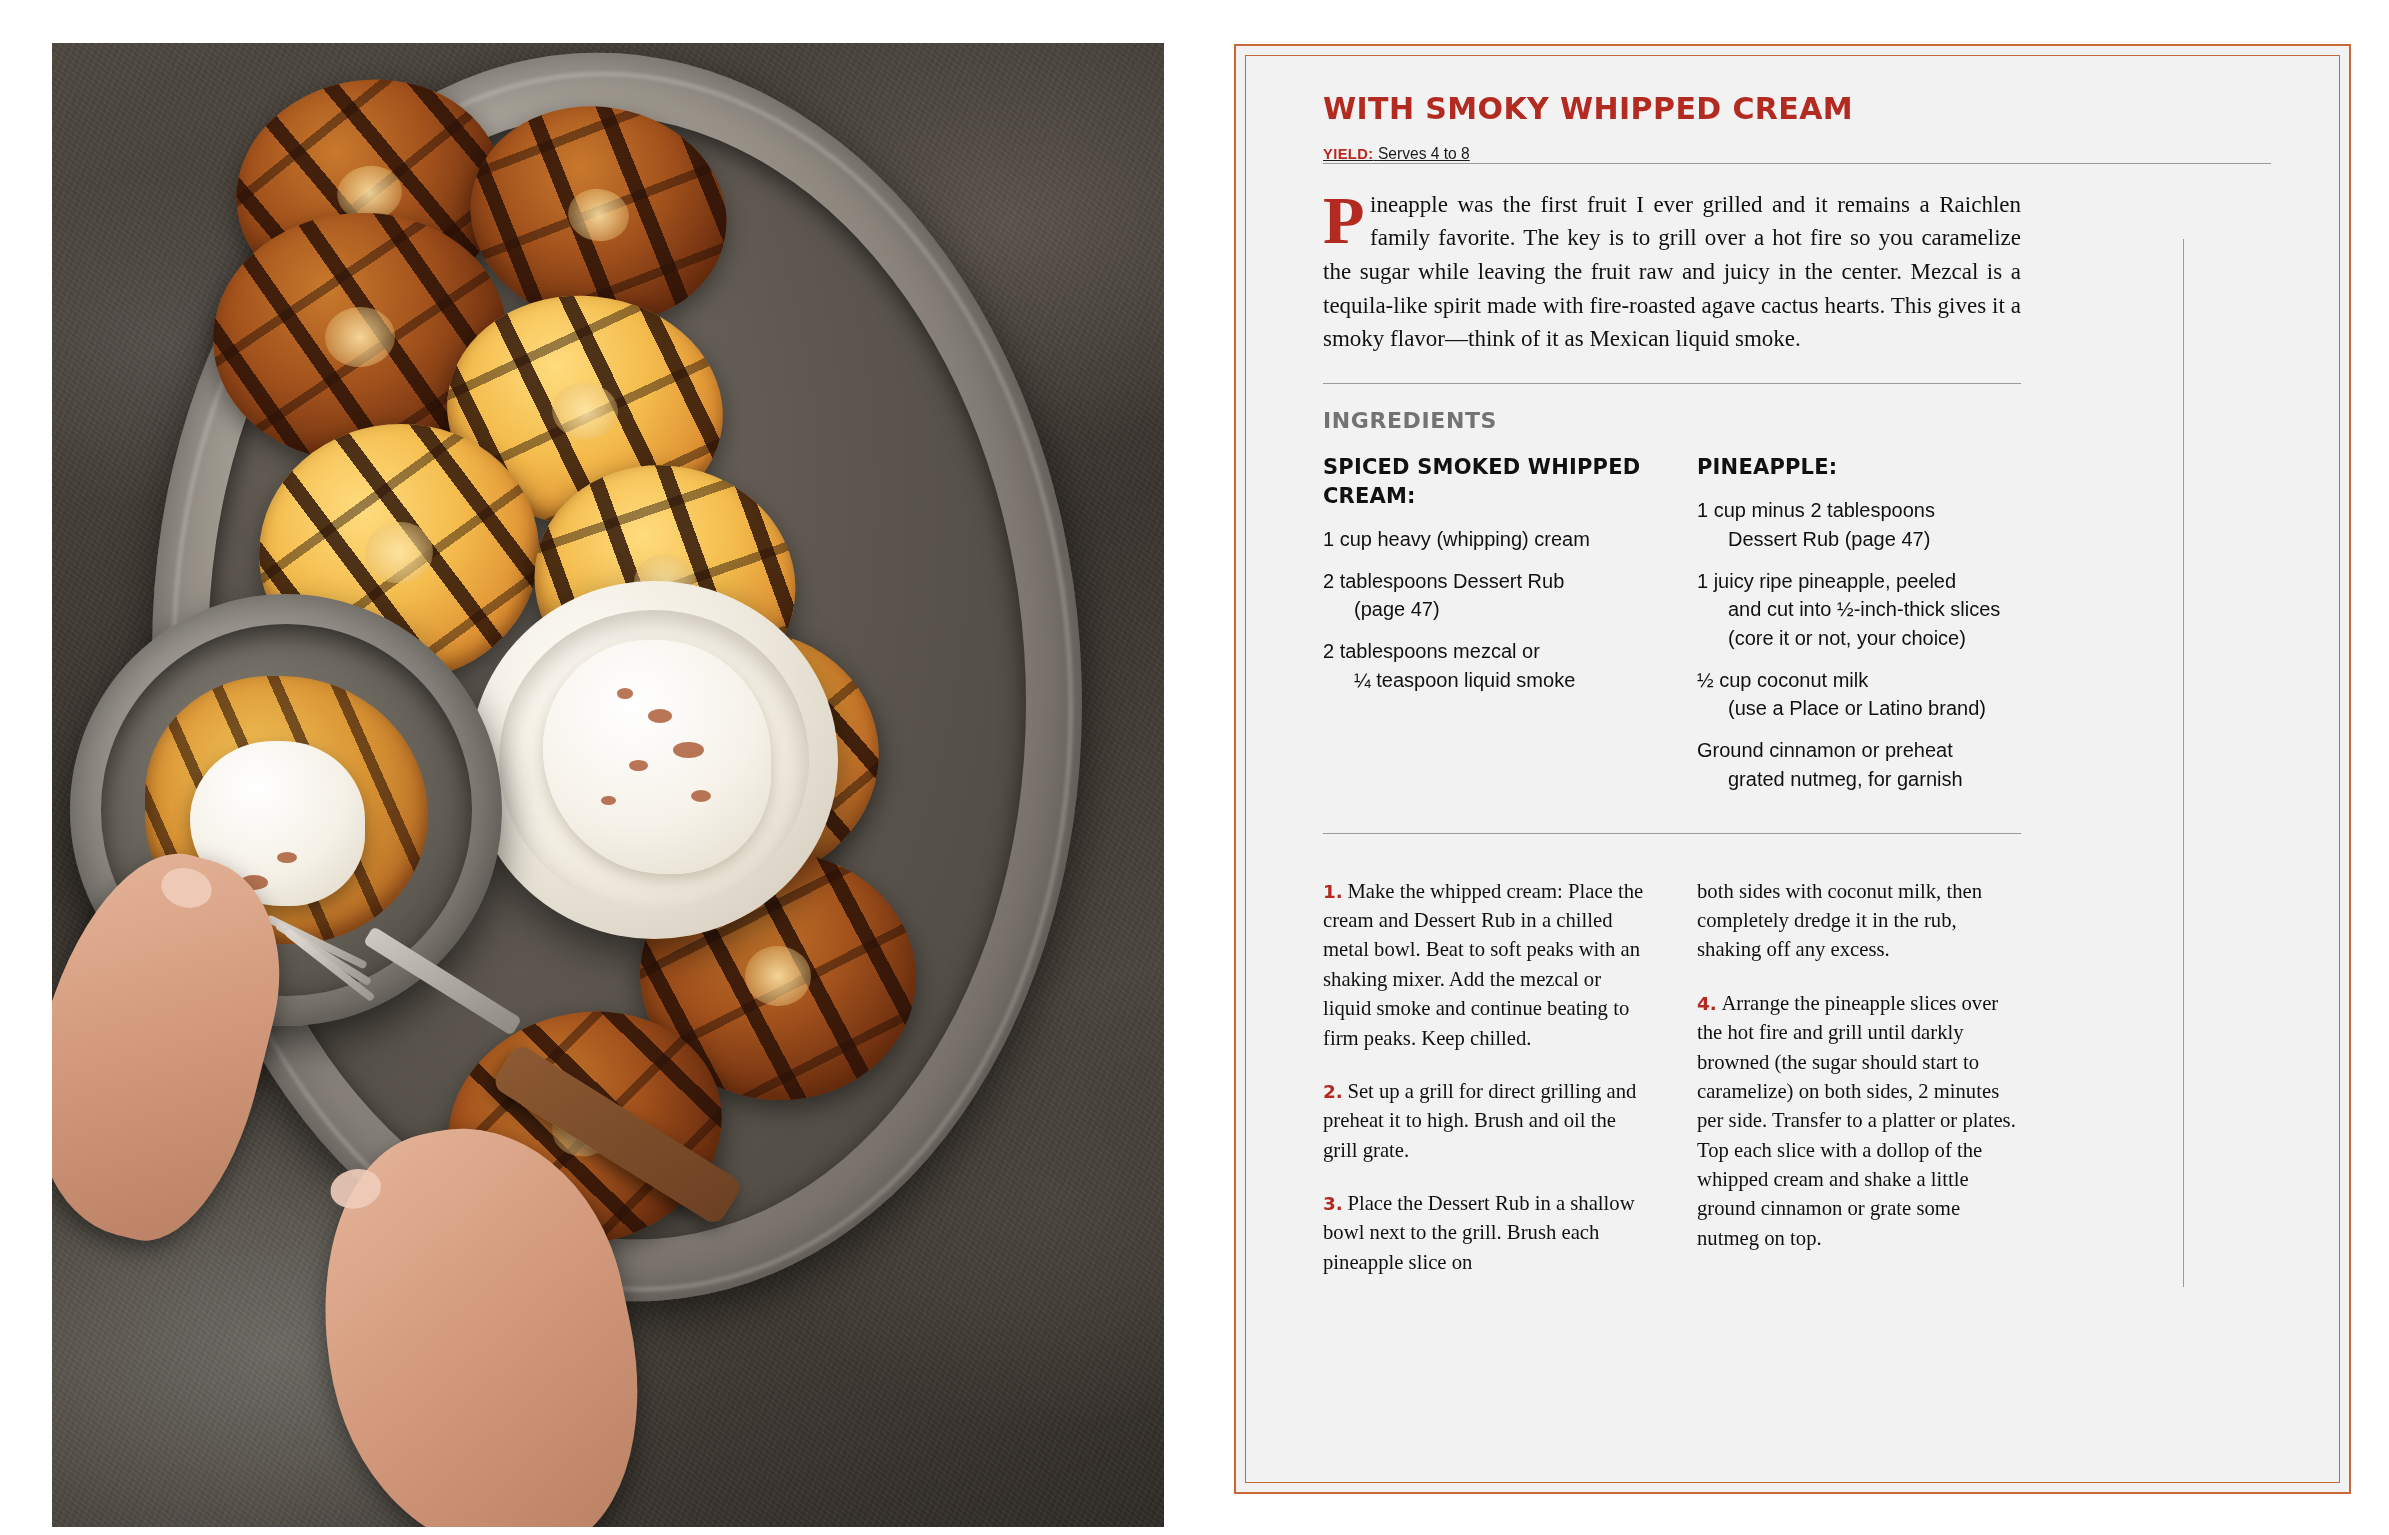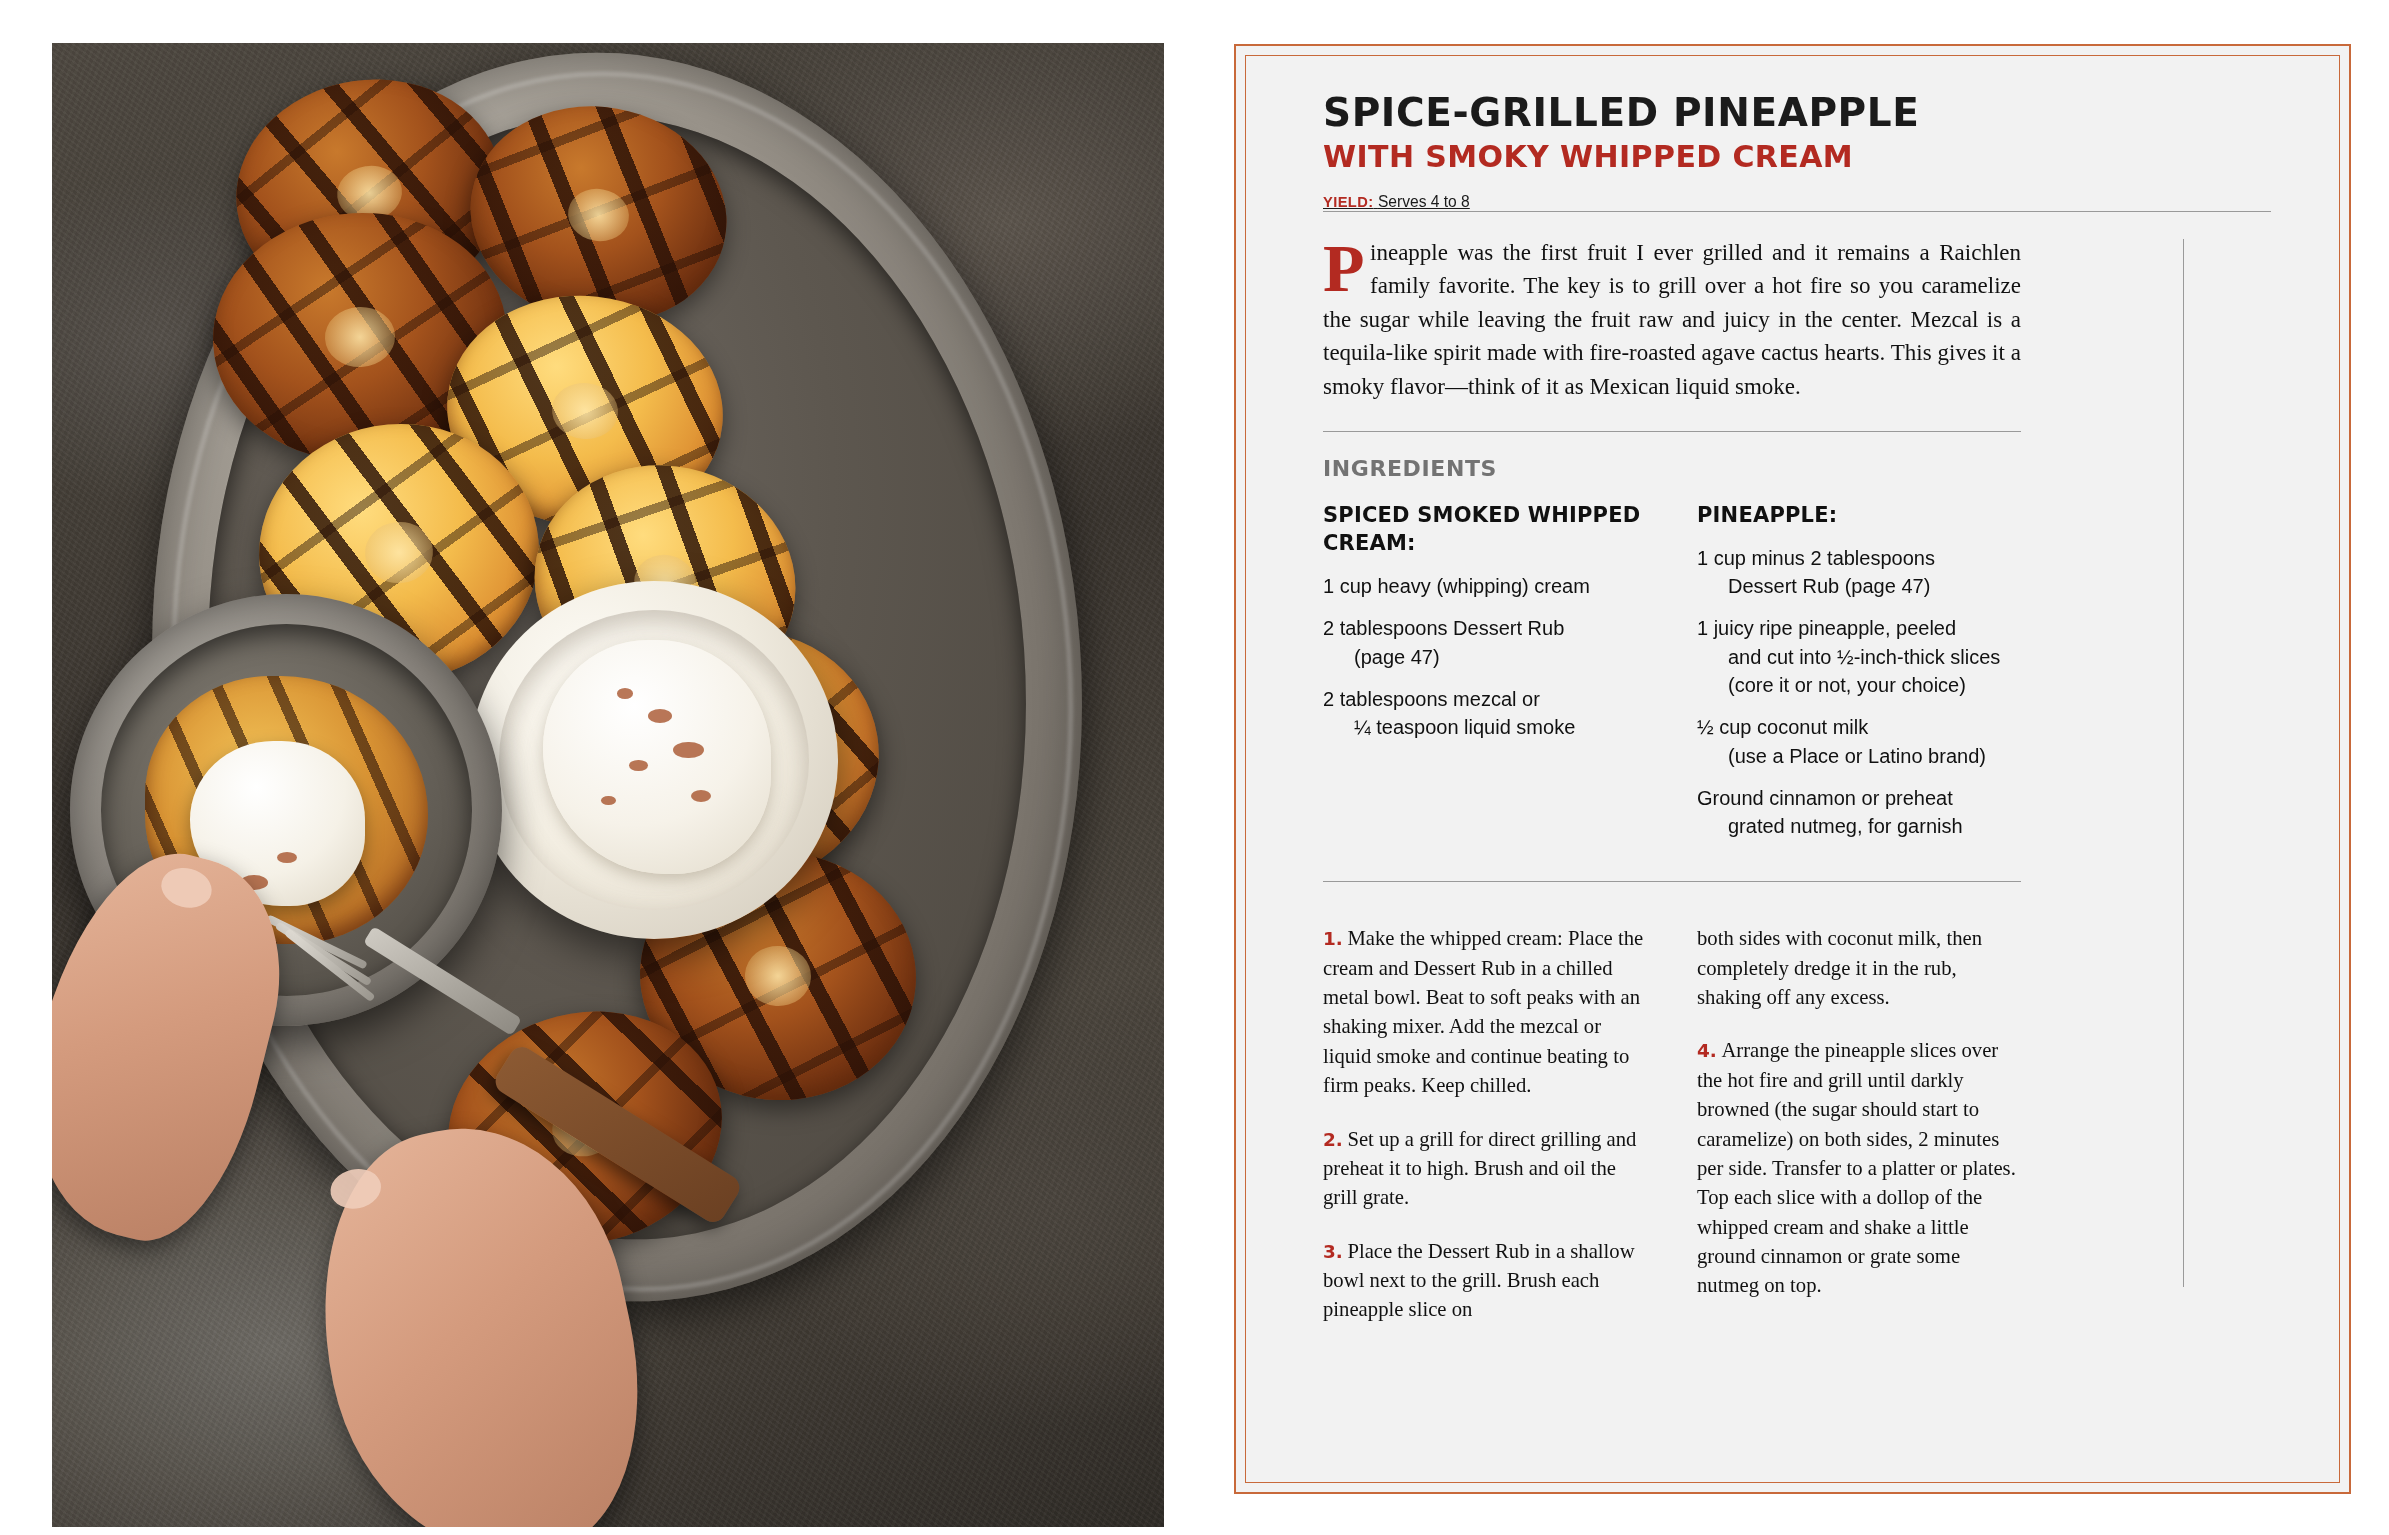--- a/index.html
+++ b/index.html
@@ -508,21 +508,20 @@
       </div>
     </div>
   </div>
 
   <div class="recipe-page">
     <div class="frame-outer">
       <div class="frame-inner"></div>
 
       <div class="recipe-body">
 
-        <h1 class="title">SPICE-GRILLED PINEAPPLE</h1>
         <h2 class="subtitle">WITH SMOKY WHIPPED CREAM</h2>
 
         <div class="yield-line">
           <span class="yield-label">YIELD:</span>
           <span>Serves 4 to 8</span>
         </div>
 
         <div class="rule"></div>
 
         <p class="headnote">

